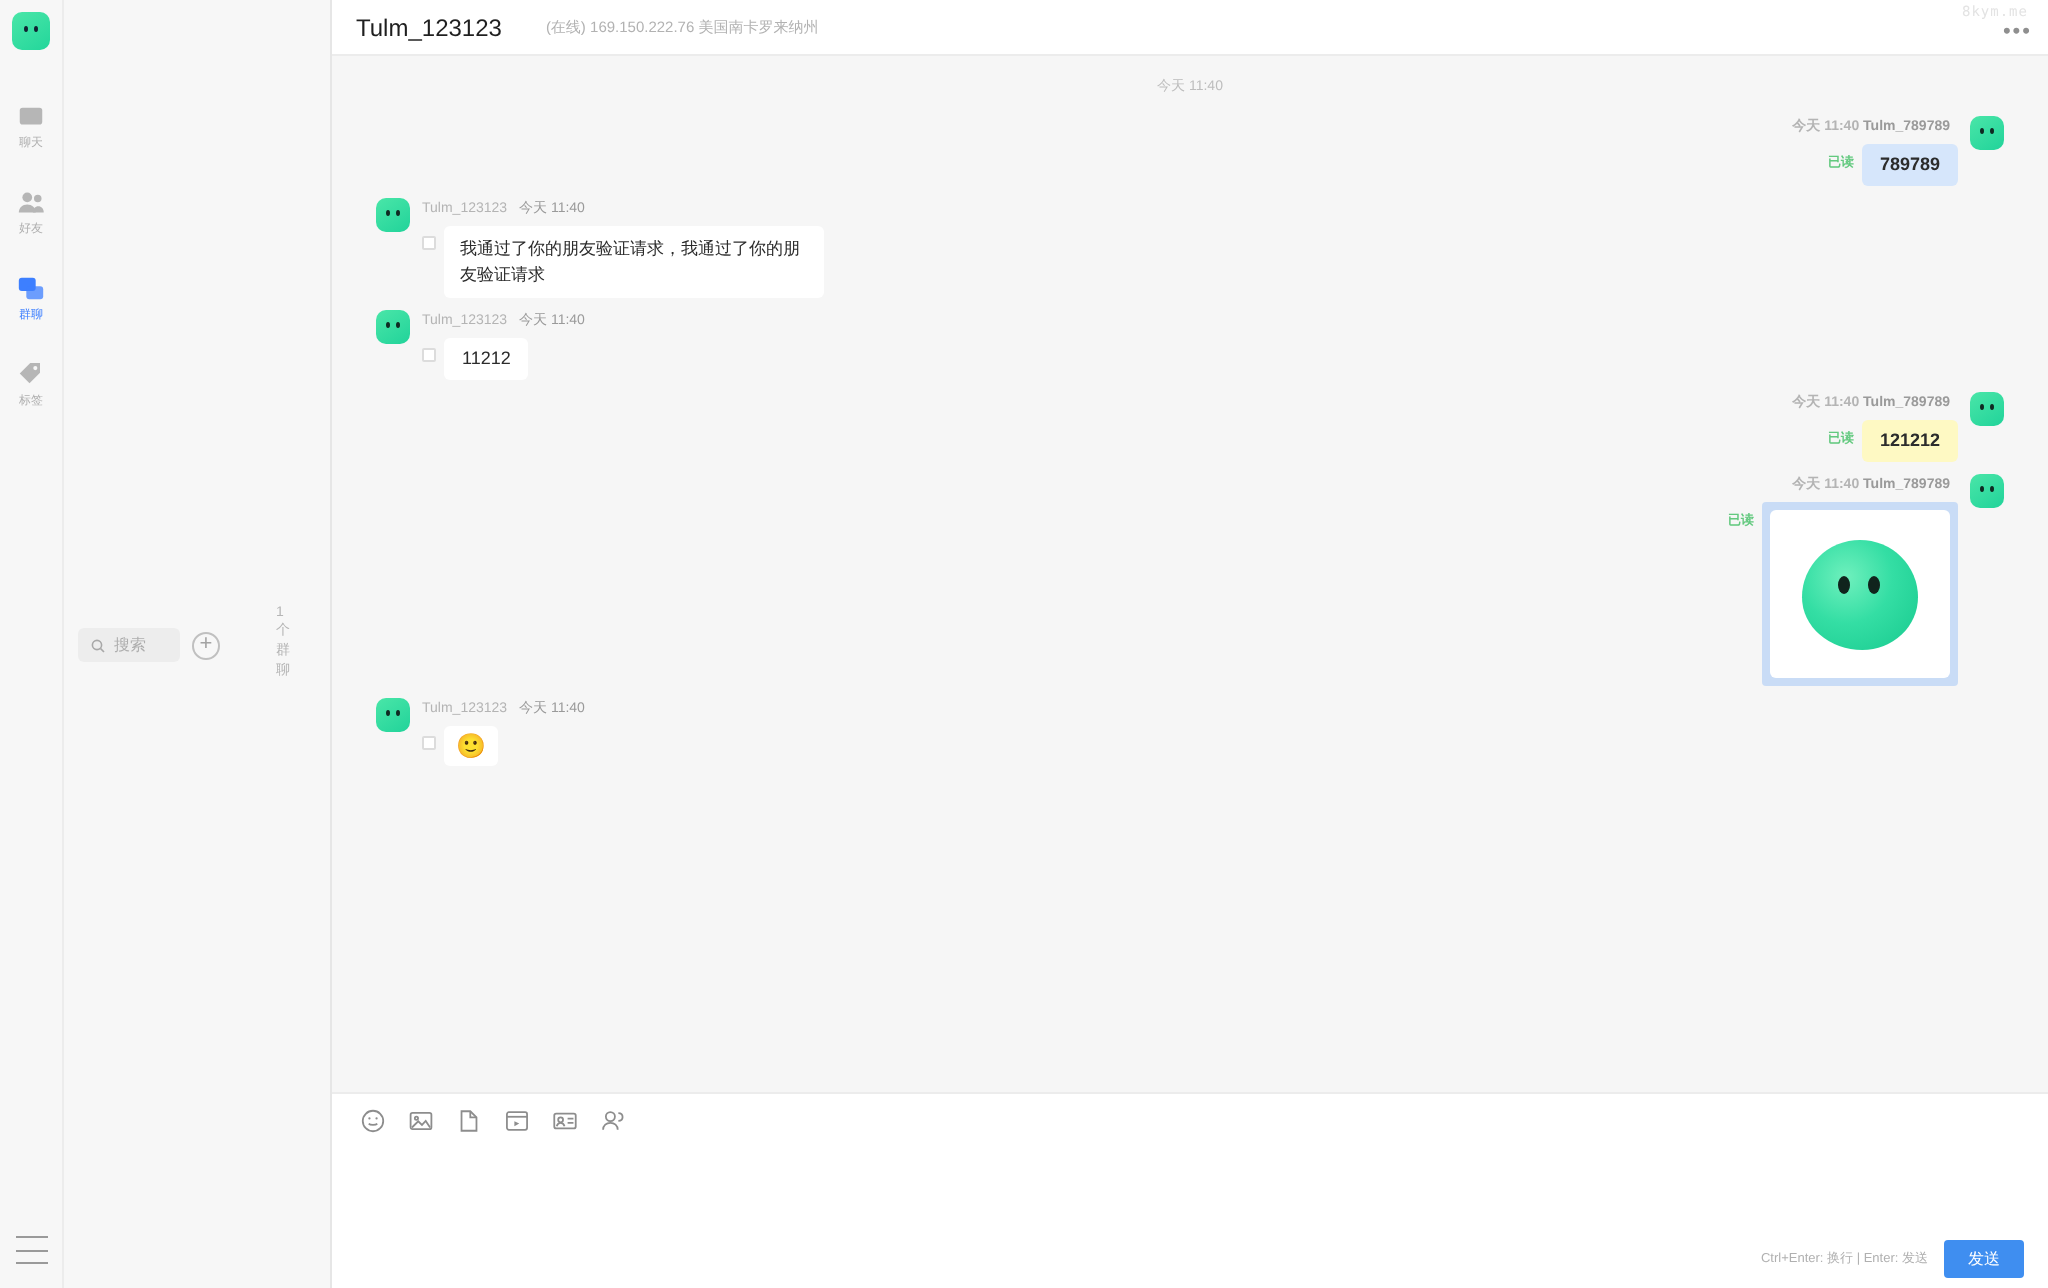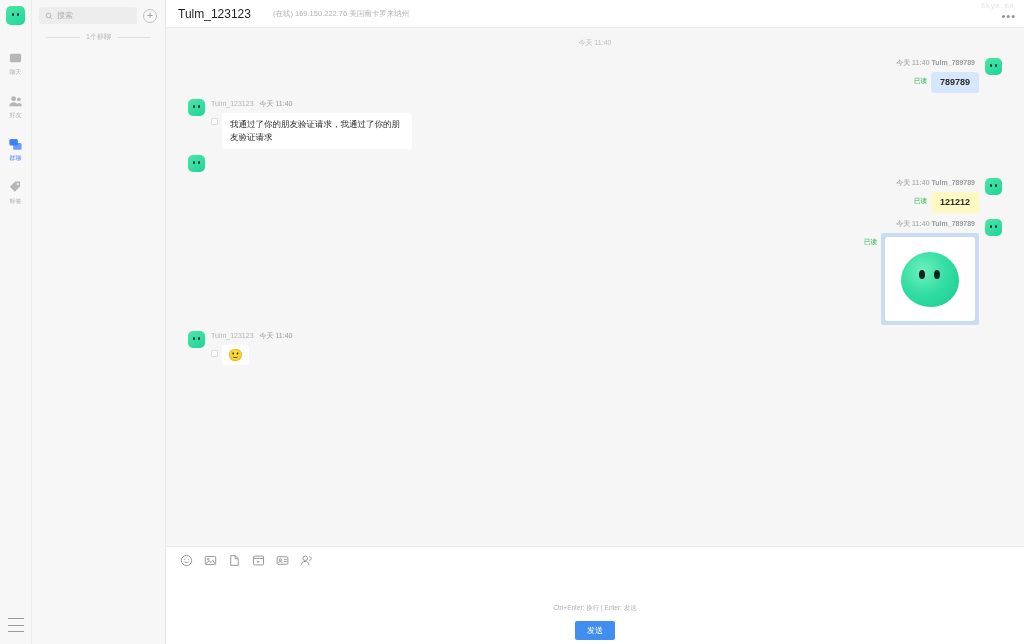--- a/index.html
+++ b/index.html
@@ -53,21 +53,21 @@
     margin-bottom: 12px; width: 16px; height: 14px;
     display:flex; flex-direction:column; justify-content:space-between;
     cursor:pointer;
   }
   .rail-menu span { display:block; height:1px; background:#9a9a9a; width:100%; }
 
   
   .list {
     width: 134px; flex: 0 0 134px; height: 644px;
     background: #f7f7f7; border-right: 1px solid #e6e6e6;
-    display:flex; flex-direction:column;
+    display:flex; 
   }
   .list-top { padding: 7px 8px 6px 7px; display:flex; align-items:center; gap:6px; }
   .search {
     flex: 1 1 auto; height: 17px; background:#ededed; border-radius: 3px;
     display:flex; align-items:center; padding: 0 6px; gap: 4px;
   }
   .search svg { width: 8px; height: 8px; color:#a8a8a8; flex:0 0 8px; }
   .search input {
     border: none; outline: none; background: transparent;
     font-size: 8px; color: #555; width: 100%;
@@ -185,21 +185,21 @@
 
   
   .composer { flex:0 0 98px; height:98px; border-top:1px solid #ececec; display:flex; flex-direction:column; }
   .tools { height:26px; display:flex; align-items:center; gap:11px; padding: 0 14px; }
   .tools .ic { width:13px; height:13px; color:#8d8d8d; cursor:pointer; display:block; }
   .editor { flex:1 1 auto; padding: 0 14px; }
   .editor textarea {
     width:100%; height:100%; border:none; outline:none; resize:none;
     font-size:9px; font-family:"Liberation Sans", sans-serif; color:#333; background:transparent;
   }
-  .send-bar { height:26px; display:flex; align-items:center; justify-content:flex-end; gap:8px; padding: 0 12px 4px; flex-direction: column; }
+  .send-bar { height:26px; display:flex; align-items:center; justify-content:flex-end; gap:8px; padding: 0 12px 4px; }
   .hint { font-size:6.5px; color:#b0b0b0; }
   .send-btn {
     background:#3f8ef0; color:#fff; border:none; border-radius:2px;
     font-size:8px; padding: 4px 12px; cursor:pointer;
     font-family:"Liberation Sans", sans-serif;
   }
 </style>
 </head>
 <body>
 
@@ -313,20 +313,30 @@
             <span class="tick"></span>
             <div class="bubble">我通过了你的朋友验证请求，我通过了你的朋友验证请求</div>
           </div>
         </div>
       </div>
 
       <div class="grp left">
         <div class="av">
           <span class="eye l"></span>
           <span class="eye r"></span>
+        </div>
+        <div class="body">
+          <div class="meta">
+            <span>Tulm_123123</span>
+            <span class="who">今天 11:40</span>
+          </div>
+          <div class="bubble-line">
+            <span class="tick"></span>
+            <div class="bubble num">11212</div>
+          </div>
         </div>
       </div>
 
       <div class="grp right">
         <div class="body r">
           <div class="meta">
             <span>今天 11:40</span>
             <span class="who r">Tulm_789789</span>
           </div>
           <div class="bubble-line r">

